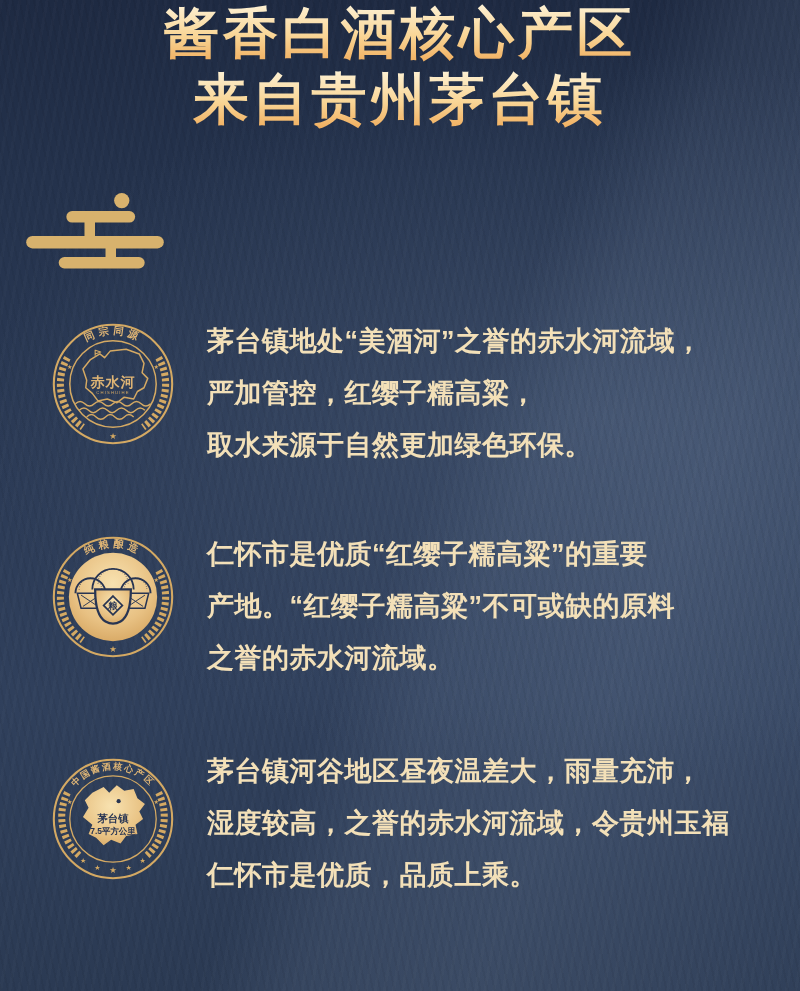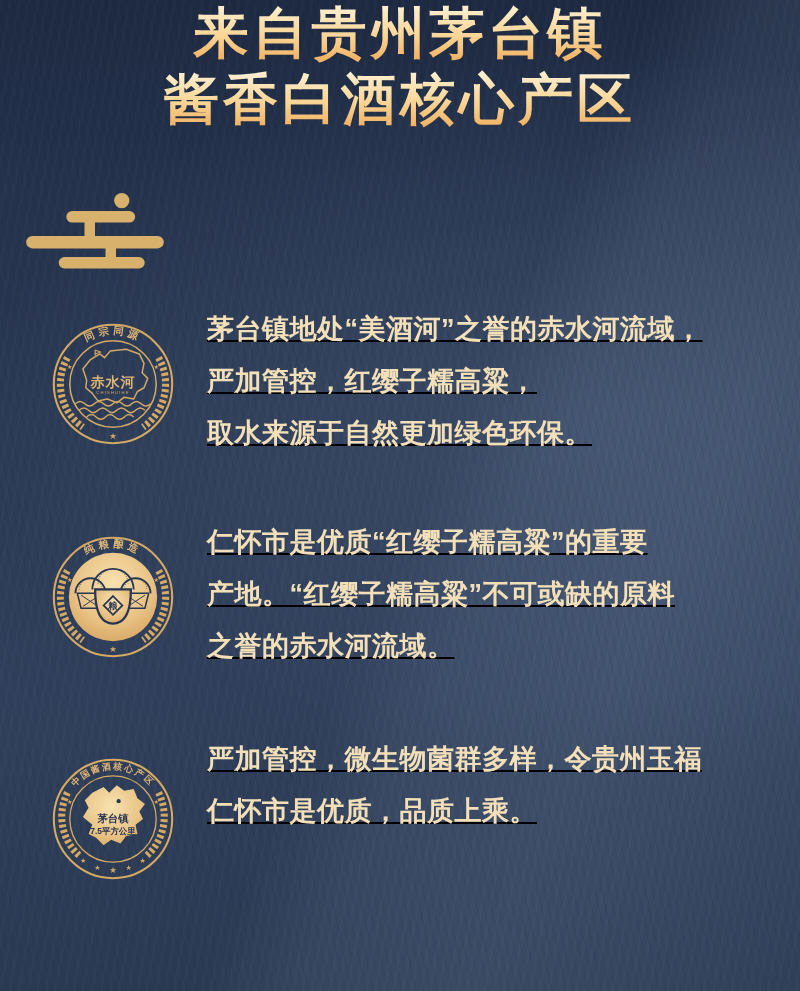--- a/index.html
+++ b/index.html
@@ -23,35 +23,35 @@
     background:linear-gradient(180deg,#fdf0d2 8%,#f9d595 55%,#efa958 100%);
     -webkit-background-clip:text;background-clip:text;
     color:#f5c984;-webkit-text-fill-color:transparent;
     white-space:nowrap;
   }
   .cloud{position:absolute;left:20px;top:192px;width:150px;height:86px;}
   .row{position:absolute;left:0;width:800px;height:170px;}
   .row-1{top:303px;} .row-2{top:516px;} .row-3{top:733px;}
   .badge{position:absolute;left:51px;top:19px;width:124px;height:124px;}
   .row-3 .badge{top:24px;}
-  .text-block{position:absolute;left:207px;top:0;text-decoration:underline;}
+  .text-block{position:absolute;left:207px;top:12px;}
   .tline{
     font-size:27px;line-height:52px;font-weight:700;color:#f3e0b8;
     white-space:nowrap;letter-spacing:0.5px;
   }
   svg text{font-family:"Liberation Sans","DejaVu Sans",sans-serif;}
 </style>
 </head>
 <body>
 
 <div class="texture"></div>
 
 <div class="title">
+  <div class="title-line">酱香白酒核心产区</div>
   <div class="title-line">来自贵州茅台镇</div>
-  <div class="title-line">酱香白酒核心产区</div>
 </div>
 
 <svg class="cloud" viewBox="0 0 150 90" aria-hidden="true">
   <g fill="#d8b26d">
     <circle cx="103" cy="9" r="8"></circle>
     <rect x="45" y="20" width="72" height="12" rx="6"></rect>
     <rect x="64" y="22" width="11" height="36" rx="5.5"></rect>
     <rect x="3" y="46" width="144" height="13" rx="6.5"></rect>
     <rect x="86" y="48" width="11" height="31" rx="5.5"></rect>
     <rect x="37" y="68" width="90" height="12" rx="6"></rect>
@@ -160,16 +160,17 @@
     <text x="66" y="82" font-size="9" font-weight="bold" fill="#283553" text-anchor="middle">7.5平方公里</text>
     <g>
       <text x="34.3" y="113" font-size="7.5" fill="#d4a963" text-anchor="middle">★</text>
       <text x="49.3" y="120" font-size="7.5" fill="#d4a963" text-anchor="middle">★</text>
       <text x="66" y="124" font-size="9" fill="#d4a963" text-anchor="middle">★</text>
       <text x="82.7" y="120" font-size="7.5" fill="#d4a963" text-anchor="middle">★</text>
       <text x="97.7" y="113" font-size="7.5" fill="#d4a963" text-anchor="middle">★</text>
     </g>
   </svg>
   <div class="text-block">
-    <div class="tline">严加管控，微生物菌群多样，令贵州玉福</div>
+    <div class="tline">茅台镇河谷地区昼夜温差大，雨量充沛，</div>
+    <div class="tline">湿度较高，之誉的赤水河流域，令贵州玉福</div>
     <div class="tline">仁怀市是优质，品质上乘。</div>
   </div>
 </div>
 
 </body></html>

